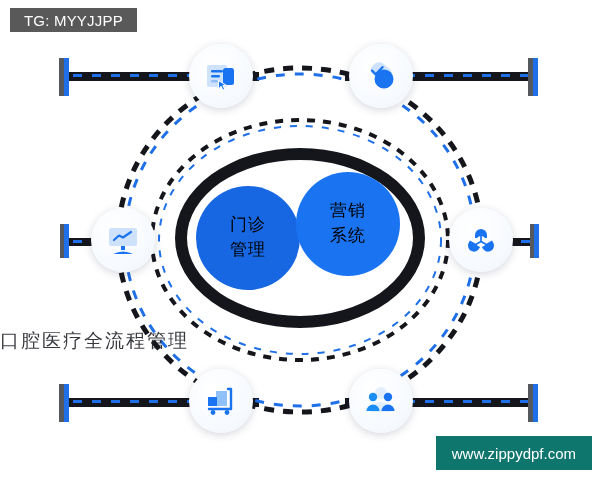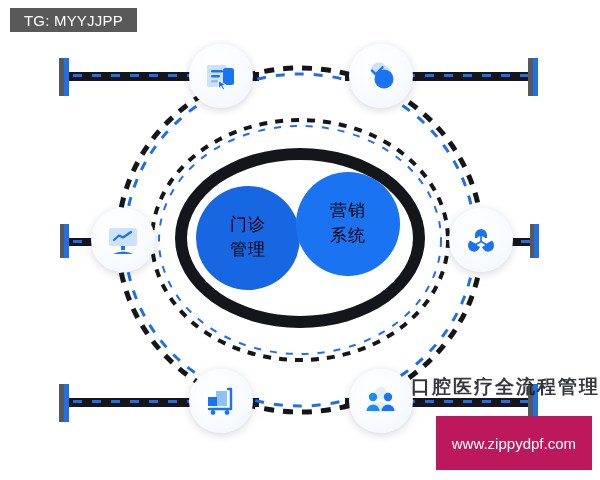--- a/index.html
+++ b/index.html
@@ -34,24 +34,24 @@
     z-index: 60;
     white-space: nowrap;
   }
 
   
   #watermark {
     position: absolute;
     right: 8px;
     bottom: 10px;
     height: 30px;
-    padding: 12px 16px;
+    padding: 2px 16px;
     display: flex;
     align-items: center;
-    background: #be185d;
+    background: #0f766e;
     color: #ffffff;
     font-size: 15px;
     z-index: 60;
     white-space: nowrap;
   }
 
   
   .endcap {
     position: absolute;
     width: 5px;
@@ -157,28 +157,27 @@
     z-index: 23;
   }
   .venn .ln { display: block; }
 
   
   #caption {
     position: absolute;
     left: 0;
     right: 0;
     top: 328px;
-    text-align: right;
+    text-align: left;
     font-size: 19px;
     letter-spacing: 2px;
     color: #1b1c22;
     opacity: 0.88;
     z-index: 21;
-    font-weight: bold;
-    margin-top: 46px;
+    font-weight: normal;
   }
 
   
   .node {
     position: absolute;
     width: 64px;
     height: 64px;
     border-radius: 50%;
     background: radial-gradient(circle at 38% 32%, #ffffff 0%, #f7fafe 62%, #eef3fb 100%);
     box-shadow: 0 2px 8px rgba(20,30,60,0.18);

